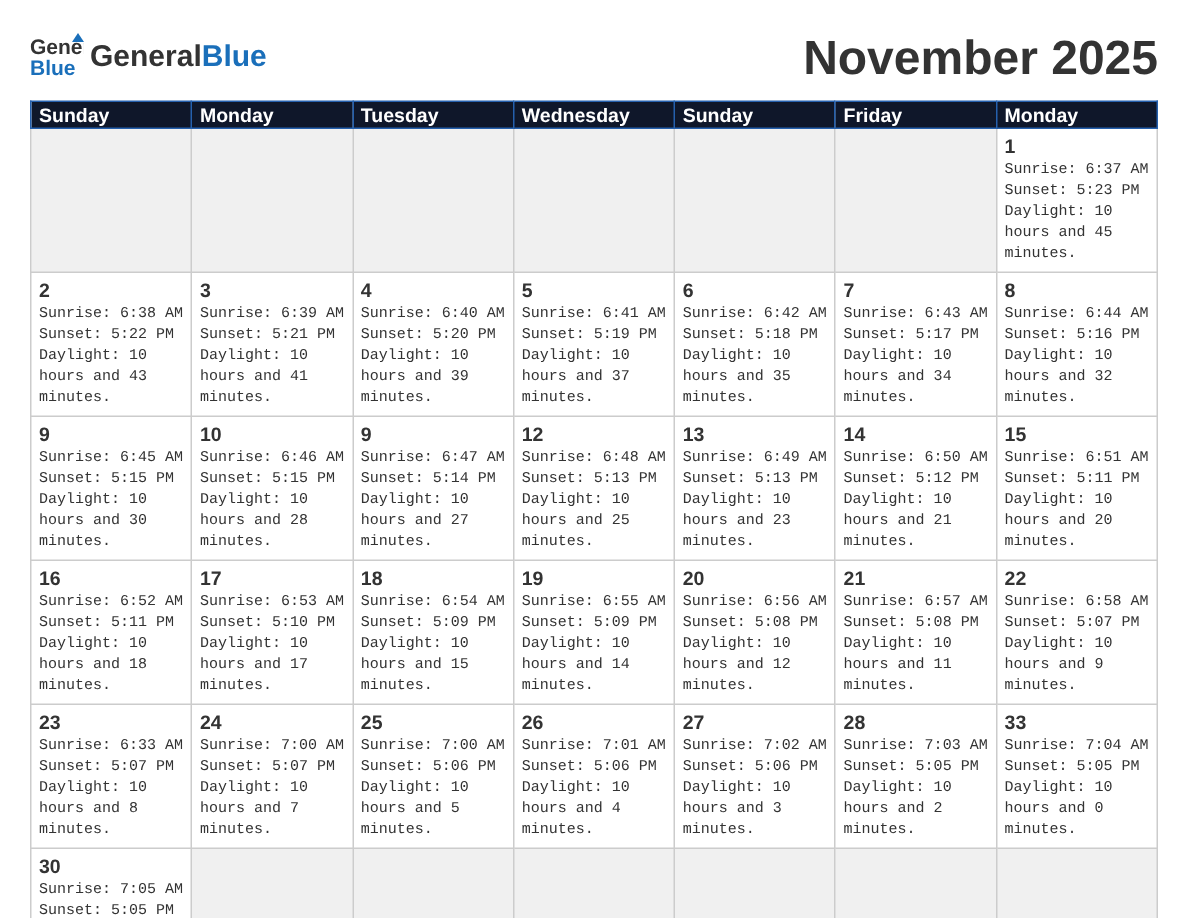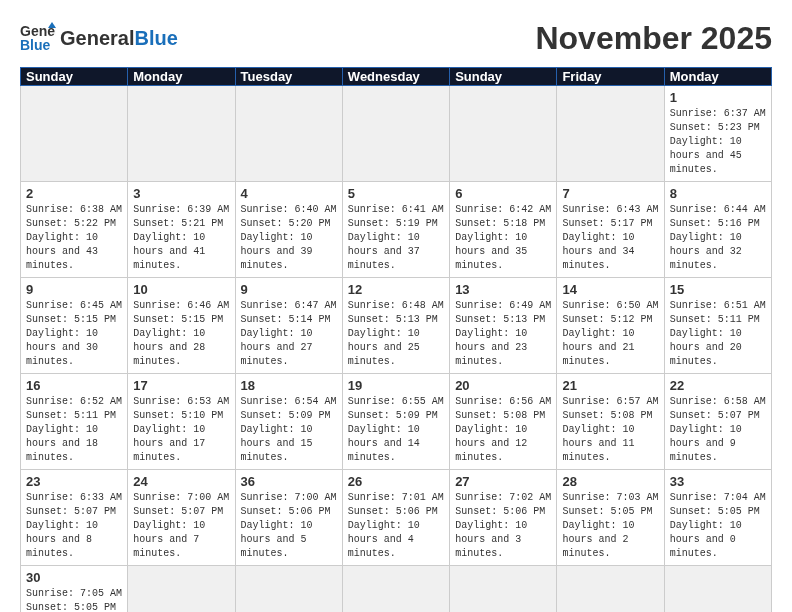--- a/index.html
+++ b/index.html
@@ -267,21 +267,21 @@
 Sunset: 5:07 PM
 Daylight: 10 hours and 8 minutes.</div>
         </td>
         <td>
           <span class="day-number">24</span>
           <div class="cell-content">Sunrise: 7:00 AM
 Sunset: 5:07 PM
 Daylight: 10 hours and 7 minutes.</div>
         </td>
         <td>
-          <span class="day-number">36</span>
+          <span class="day-number">25</span>
           <div class="cell-content">Sunrise: 7:00 AM
 Sunset: 5:06 PM
 Daylight: 10 hours and 5 minutes.</div>
         </td>
         <td>
           <span class="day-number">26</span>
           <div class="cell-content">Sunrise: 7:01 AM
 Sunset: 5:06 PM
 Daylight: 10 hours and 4 minutes.</div>
         </td>

